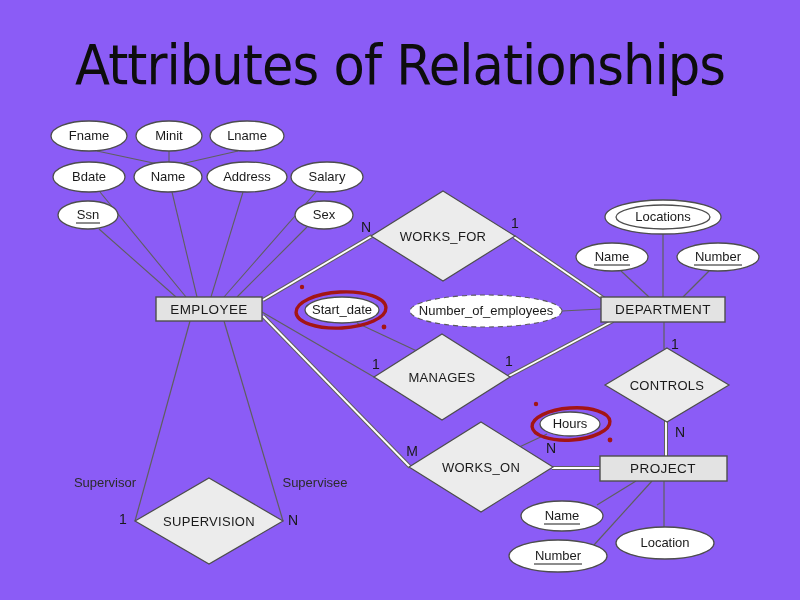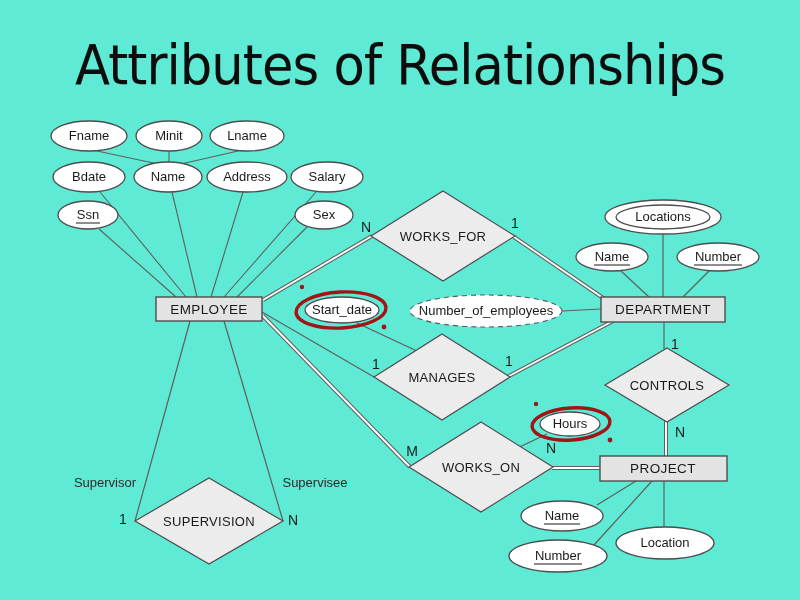--- a/index.html
+++ b/index.html
@@ -1,16 +1,16 @@
 <!DOCTYPE html>
 <html><head>
 <meta charset="utf-8">
 <style>
   html,body{margin:0;padding:0;background:#ffffff;}
-  .slide{position:relative;width:800px;height:600px;background:#5eead4;overflow:hidden;
+  .slide{position:relative;width:800px;height:600px;background:#8b5cf6;overflow:hidden;
          font-family:"Liberation Sans",sans-serif;}
   svg{display:block;}
   text{fill:#1a1a1a;font-family:"Liberation Sans",sans-serif;font-size:13px;}
   .title{font-family:"DejaVu Sans",sans-serif;font-size:55px;fill:#0d0d0d;letter-spacing:-1px;}
   .ent-label{font-size:13.5px;letter-spacing:.4px;}
   .rel-label{font-size:13px;letter-spacing:.3px;}
   .card{font-size:14px;}
   .role{font-size:13px;fill:#2b2b2b;}
   .mid{text-anchor:middle;}
   .ln{stroke:#5f5f5f;stroke-width:1.2;fill:none;}

